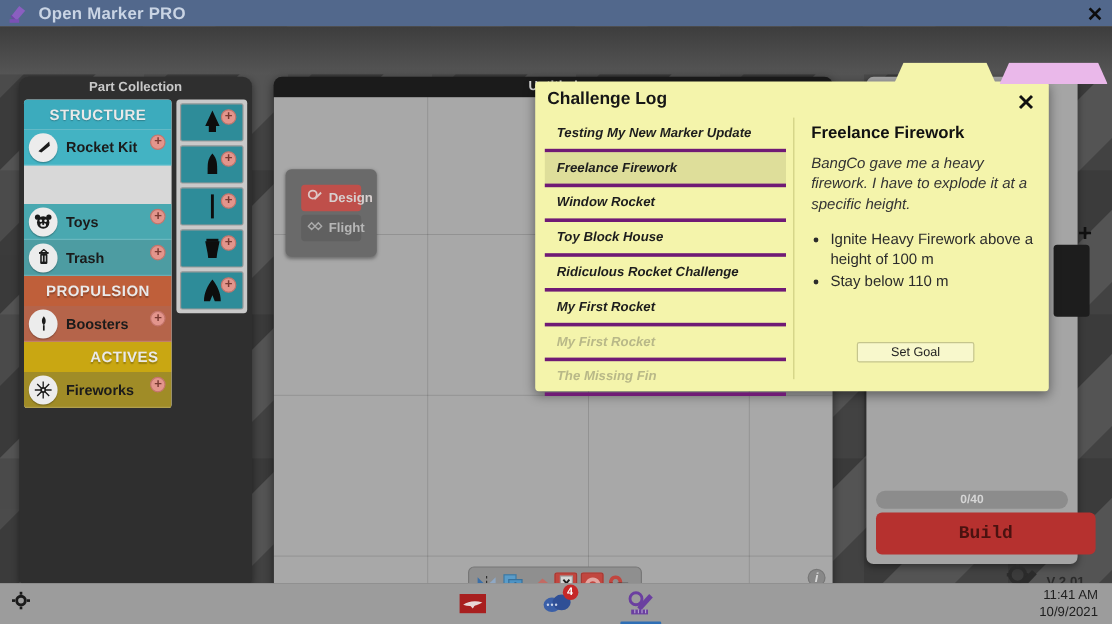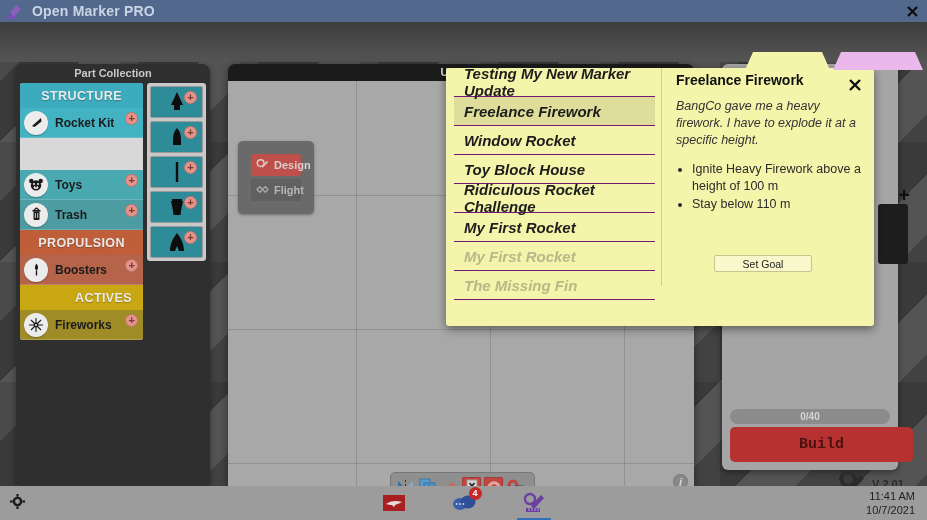--- a/index.html
+++ b/index.html
@@ -212,22 +212,22 @@
   #dlg-title { color:#161616; font-size:14.5px; font-weight:bold; }
   #dlg-close {
     position:absolute; right:10px; top:8px; width:18px; height:18px;
     display:flex; align-items:center; justify-content:center;
     color:#111; font-size:15px; font-weight:bold; line-height:1;
   }
   #dlg-body { display:flex; height:226px; padding:0 8px 8px 8px; }
   #chal-list { width:208px; border-right:1px solid #cfcf82; padding-right:6px; }
   .chal-item {
     height:29px; display:flex; align-items:center; padding-left:10px;
-    border-bottom:1px solid #701a75;
-    font-size:15px; font-weight:bold; font-style:italic; color:#1d1d1d;
+    border-bottom:3px solid #701a75;
+    font-size:11px; font-weight:bold; font-style:italic; color:#1d1d1d;
   }
   .chal-item.selected { background:#dede9a; }
   .chal-item.dim { color:#b8b888; }
 
   #chal-detail { flex:1; padding:4px 4px 0 14px; position:relative; }
   #detail-title { font-size:14px; font-weight:bold; color:#111; }
   #detail-desc {
     margin-top:10px; font-size:12.5px; font-style:italic; color:#333;
     line-height:1.35;
   }
@@ -510,20 +510,23 @@
           </g>
         </svg>
       </span>
       <span>V 2.01</span>
     </div>
 
     <div id="dialog">
       <div class="dlg-tab t1"></div>
       <div class="dlg-tab t2"></div>
 
+      <div id="dlg-header">
+        <span id="dlg-title">Challenge Log</span>
+      </div>
       <div id="dlg-close">
         <svg width="14" height="14" viewBox="0 0 14 14">
           <path d="M2 2 L12 12 M12 2 L2 12" stroke="#111" stroke-width="2.4" fill="none"></path>
         </svg>
       </div>
 
       <div id="dlg-body">
         <div id="chal-list">
           <div class="chal-item">Testing My New Marker Update</div>
           <div class="chal-item selected">Freelance Firework</div>
@@ -589,17 +592,17 @@
           <rect x="4" y="16" width="14" height="4" fill="#6b3fa0"></rect>
           <g stroke="#b9a8d4" stroke-width="0.9">
             <path d="M7 16 L7 19 M10 16 L10 19 M13 16 L13 19 M16 16 L16 19"></path>
           </g>
         </svg>
       </div>
     </div>
 
     <div id="clock">
       <div>11:41 AM</div>
-      <div>10/7/2021</div>
+      <div>10/9/2021</div>
     </div>
   </div>
 
 </div>
 
 </body></html>

